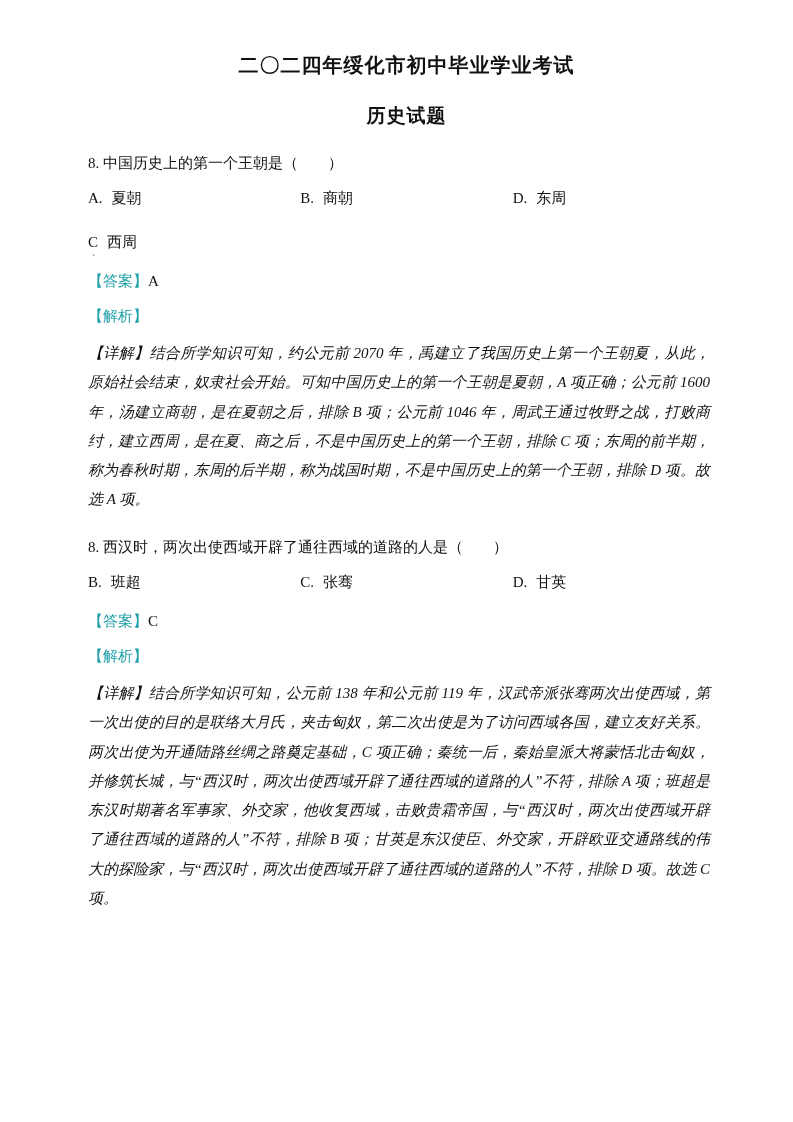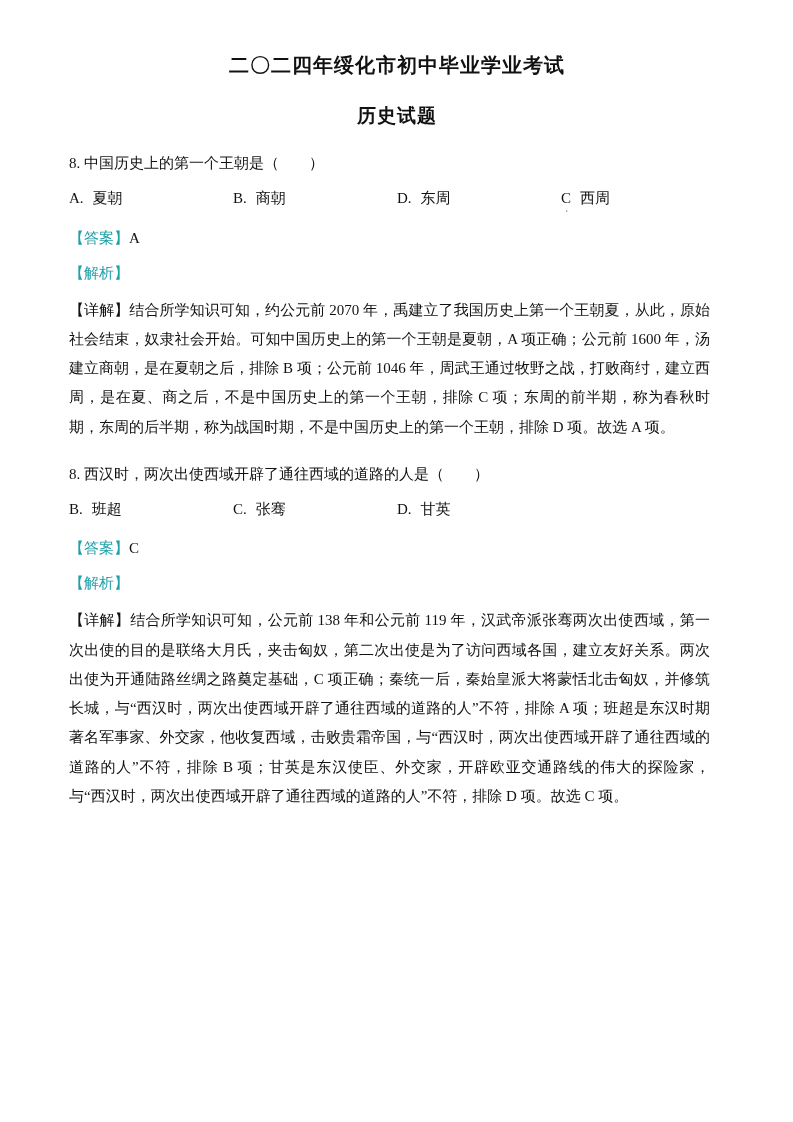--- a/index.html
+++ b/index.html
@@ -3,21 +3,21 @@
 <meta charset="utf-8">
 <style>
   :root { --accent: #1f9fa8; }
   * { box-sizing: border-box; }
   html, body { margin: 0; padding: 0; background: #ffffff; }
   .page {
     width: 793px;
     height: 1122px;
     margin: 0 auto;
     background: #ffffff;
-    padding: 52px 68px 40px 69px;
+    padding: 52px 68px 40px 88px;
     font-family: "Liberation Serif", "DejaVu Serif", serif;
     font-size: 15px;
     color: #111111;
     overflow: hidden;
   }
   .title {
     font-size: 20px;
     font-weight: bold;
     text-align: center;
     margin: 0 0 24px 0;
@@ -32,40 +32,41 @@
   }
   .notices p {
     font-weight: bold;
     margin: 0 0 13px 0;
     line-height: 1.6;
   }
   .question { margin-top: 16px; }
   .stem { margin: 0 0 12px 0; line-height: 1.6; }
   .options {
     display: grid;
-    grid-template-columns: 1fr 1fr 1fr 1fr;
+    grid-template-columns: 1fr 1fr 1fr;
     row-gap: 21px;
     margin: 0 0 16px 0;
   }
   .option { line-height: 1.5; position: relative; }
   .option .lab { margin-right: 9px; }
   .stray {
     position: absolute;
     left: 4px;
     top: 19px;
     font-size: 11px;
     color: #444;
   }
   .answer-line { margin: 14px 0 11px 0; line-height: 1.6; }
   .analysis-line { margin: 0 0 11px 0; line-height: 1.6; }
   .accent { color: var(--accent); }
   .detail {
     margin: 4px 15px 20px 0;
     line-height: 1.95;
     text-align: justify;
+    font-style: italic;
   }
 </style>
 </head>
 <body>
 
 <div class="page">
 
   <h1 class="title">二〇二四年绥化市初中毕业学业考试</h1>
   <h2 class="subtitle">历史试题</h2>
 

